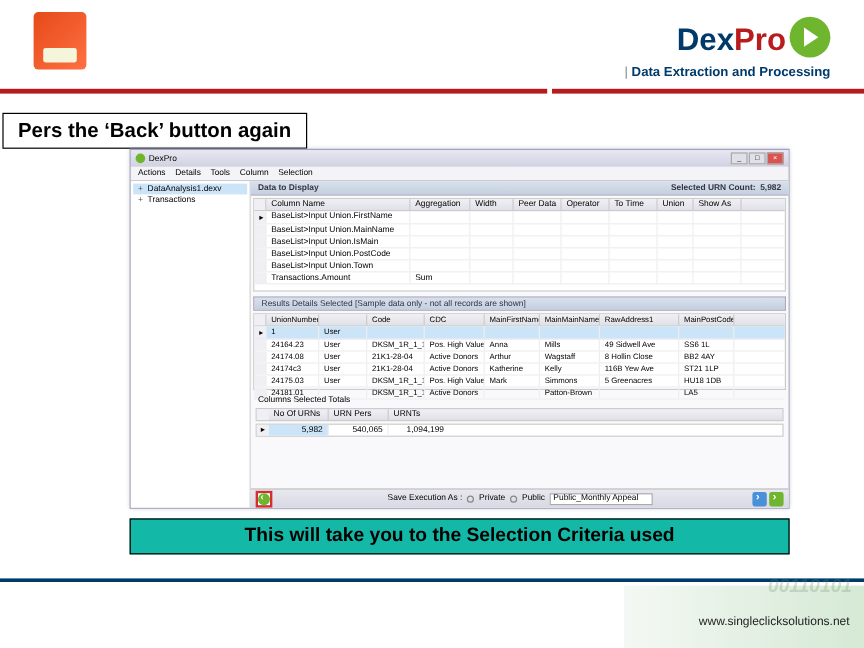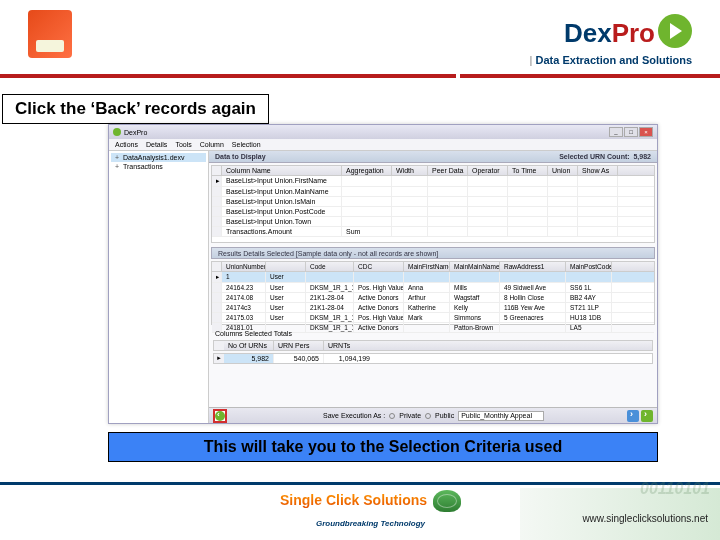--- a/index.html
+++ b/index.html
@@ -63,21 +63,21 @@
   .back-arrow-icon { width: 10px; height: 10px; background: #6fb52e; border-radius: 50%; position: relative; }
   .back-arrow-icon::after { content: '‹'; position: absolute; color: #fff; font-size: 8px; left: 2px; top: -1px; font-weight: bold; }
   .save-section { margin-left: 90px; display: flex; align-items: center; gap: 4px; }
   .radio { width: 6px; height: 6px; border: 1px solid #888; border-radius: 50%; display: inline-block; }
   .save-input { width: 86px; height: 10px; background: #fff; border: 1px solid #aaa; padding: 0 2px; }
   .fwd-btns { margin-left: auto; display: flex; gap: 2px; }
   .fwd-btn { width: 12px; height: 12px; background: #6fb52e; border-radius: 2px; position: relative; }
   .fwd-btn::after { content: '›'; position: absolute; color: #fff; font-size: 9px; left: 3px; top: -1px; font-weight: bold; }
   .fwd-btn.alt { background: #4a90d9; }
   
-  .instruction-bottom { position: absolute; left: 108px; top: 432px; width: 550px; border: 1px solid #000; padding: 5px 12px; font-size: 16px; font-weight: bold; text-align: center; background: #3b82f6; }
+  .instruction-bottom { position: absolute; left: 108px; top: 432px; width: 550px; border: 1px solid #000; padding: 5px 12px; font-size: 16px; font-weight: bold; text-align: center; background: #14b8a6; }
   
   .page-footer { position: absolute; left: 0; bottom: 0; width: 720px; height: 58px; border-top: 3px solid #003a6b; }
   .footer-bg { position: absolute; right: 0; top: 3px; width: 200px; height: 52px; background: linear-gradient(90deg, rgba(200,220,200,0.2), rgba(150,200,150,0.4)); }
   .footer-bg::after { content: '00110101'; position: absolute; right: 10px; top: -8px; color: rgba(100,140,100,0.25); font-size: 16px; font-style: italic; font-weight: bold; }
   .copyright { position: absolute; left: 12px; bottom: 18px; font-size: 10px; color: #222; }
   .scs-logo { position: absolute; left: 280px; bottom: 10px; text-align: center; }
   .scs-logo .line1 { font-size: 14px; font-weight: bold; background: linear-gradient(#ff9800, #e65100); -webkit-background-clip: text; background-clip: text; color: transparent; }
   .scs-logo .line2 { font-size: 8px; color: #003a6b; font-weight: bold; font-style: italic; }
   .scs-globe { width: 28px; height: 22px; background: linear-gradient(#5cb85c, #2e7d32); border-radius: 50% 50% 40% 40%; display: inline-block; vertical-align: middle; margin-left: 6px; position: relative; }
   .scs-globe::after { content:''; position:absolute; left:4px; top:4px; width:18px; height:12px; border:1px solid rgba(255,255,255,0.4); border-radius:50%; }
@@ -85,26 +85,26 @@
 </style>
 </head>
 <body>
 
 <div class="header">
   <div class="logo-left"></div>
   <div class="brand">
     <span class="d1">Dex</span><span class="d2">Pro</span>
   </div>
   <div class="playicon"></div>
-  <div class="tagline"><span class="bar">| </span><span>Data Extraction and Solutions</span></div>
+  <div class="tagline"><span class="bar">| </span><span>Data Extraction and Processing</span></div>
   <div class="redline1"></div>
   <div class="redline2"></div>
 </div>
 
-<div class="instruction-top">Click the ‘Back’ records again</div>
+<div class="instruction-top">Pers the ‘Back’ button again</div>
 
 <div class="app-window">
   <div class="titlebar">
     <div class="titlebar-left">
       <div class="title-icon"></div>
       <span>DexPro</span>
     </div>
     <div class="winbtns">
       <div class="winbtn">_</div>
       <div class="winbtn">□</div>
@@ -330,18 +330,14 @@
         </div>
       </div>
     </div>
   </div>
 </div>
 
 <div class="instruction-bottom">This will take you to the Selection Criteria used</div>
 
 <div class="page-footer">
   <div class="footer-bg"></div>
-  <div class="scs-logo">
-    <span class="line1">Single Click Solutions</span><span class="scs-globe"></span><br>
-    <span class="line2">Groundbreaking Technology</span>
-  </div>
   <div class="website">www.singleclicksolutions.net</div>
 </div>
 
 </body></html>

